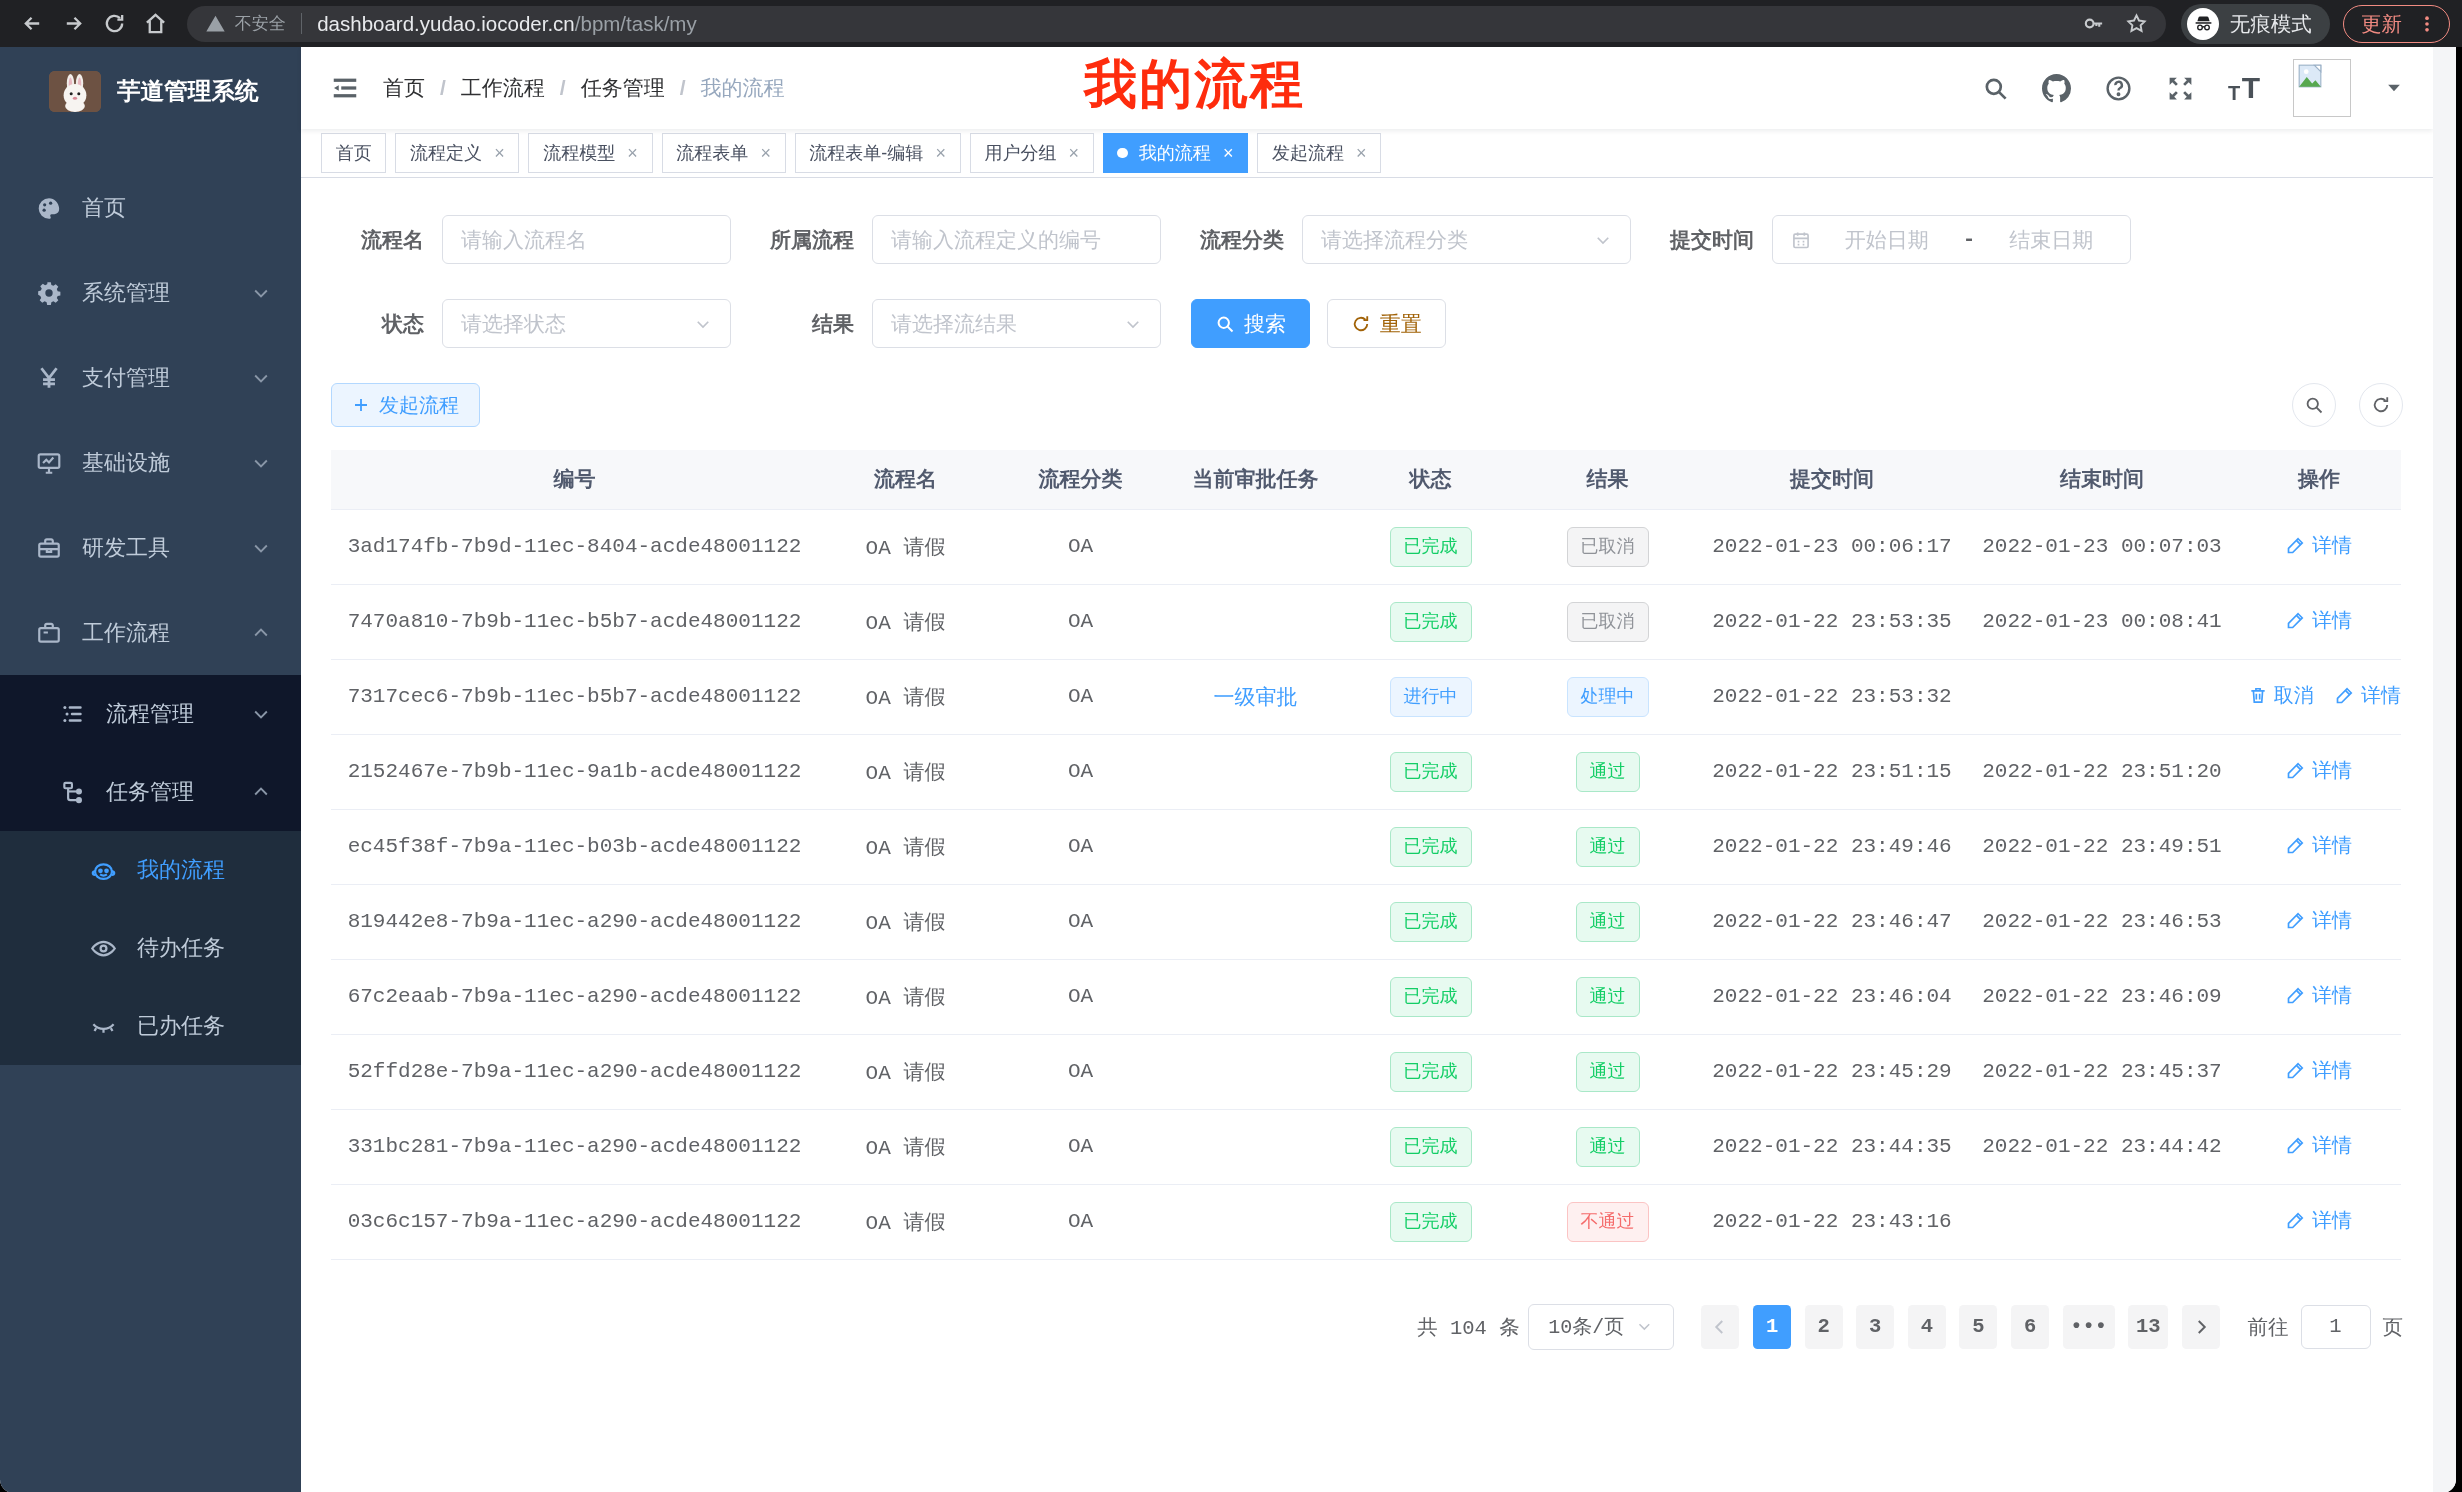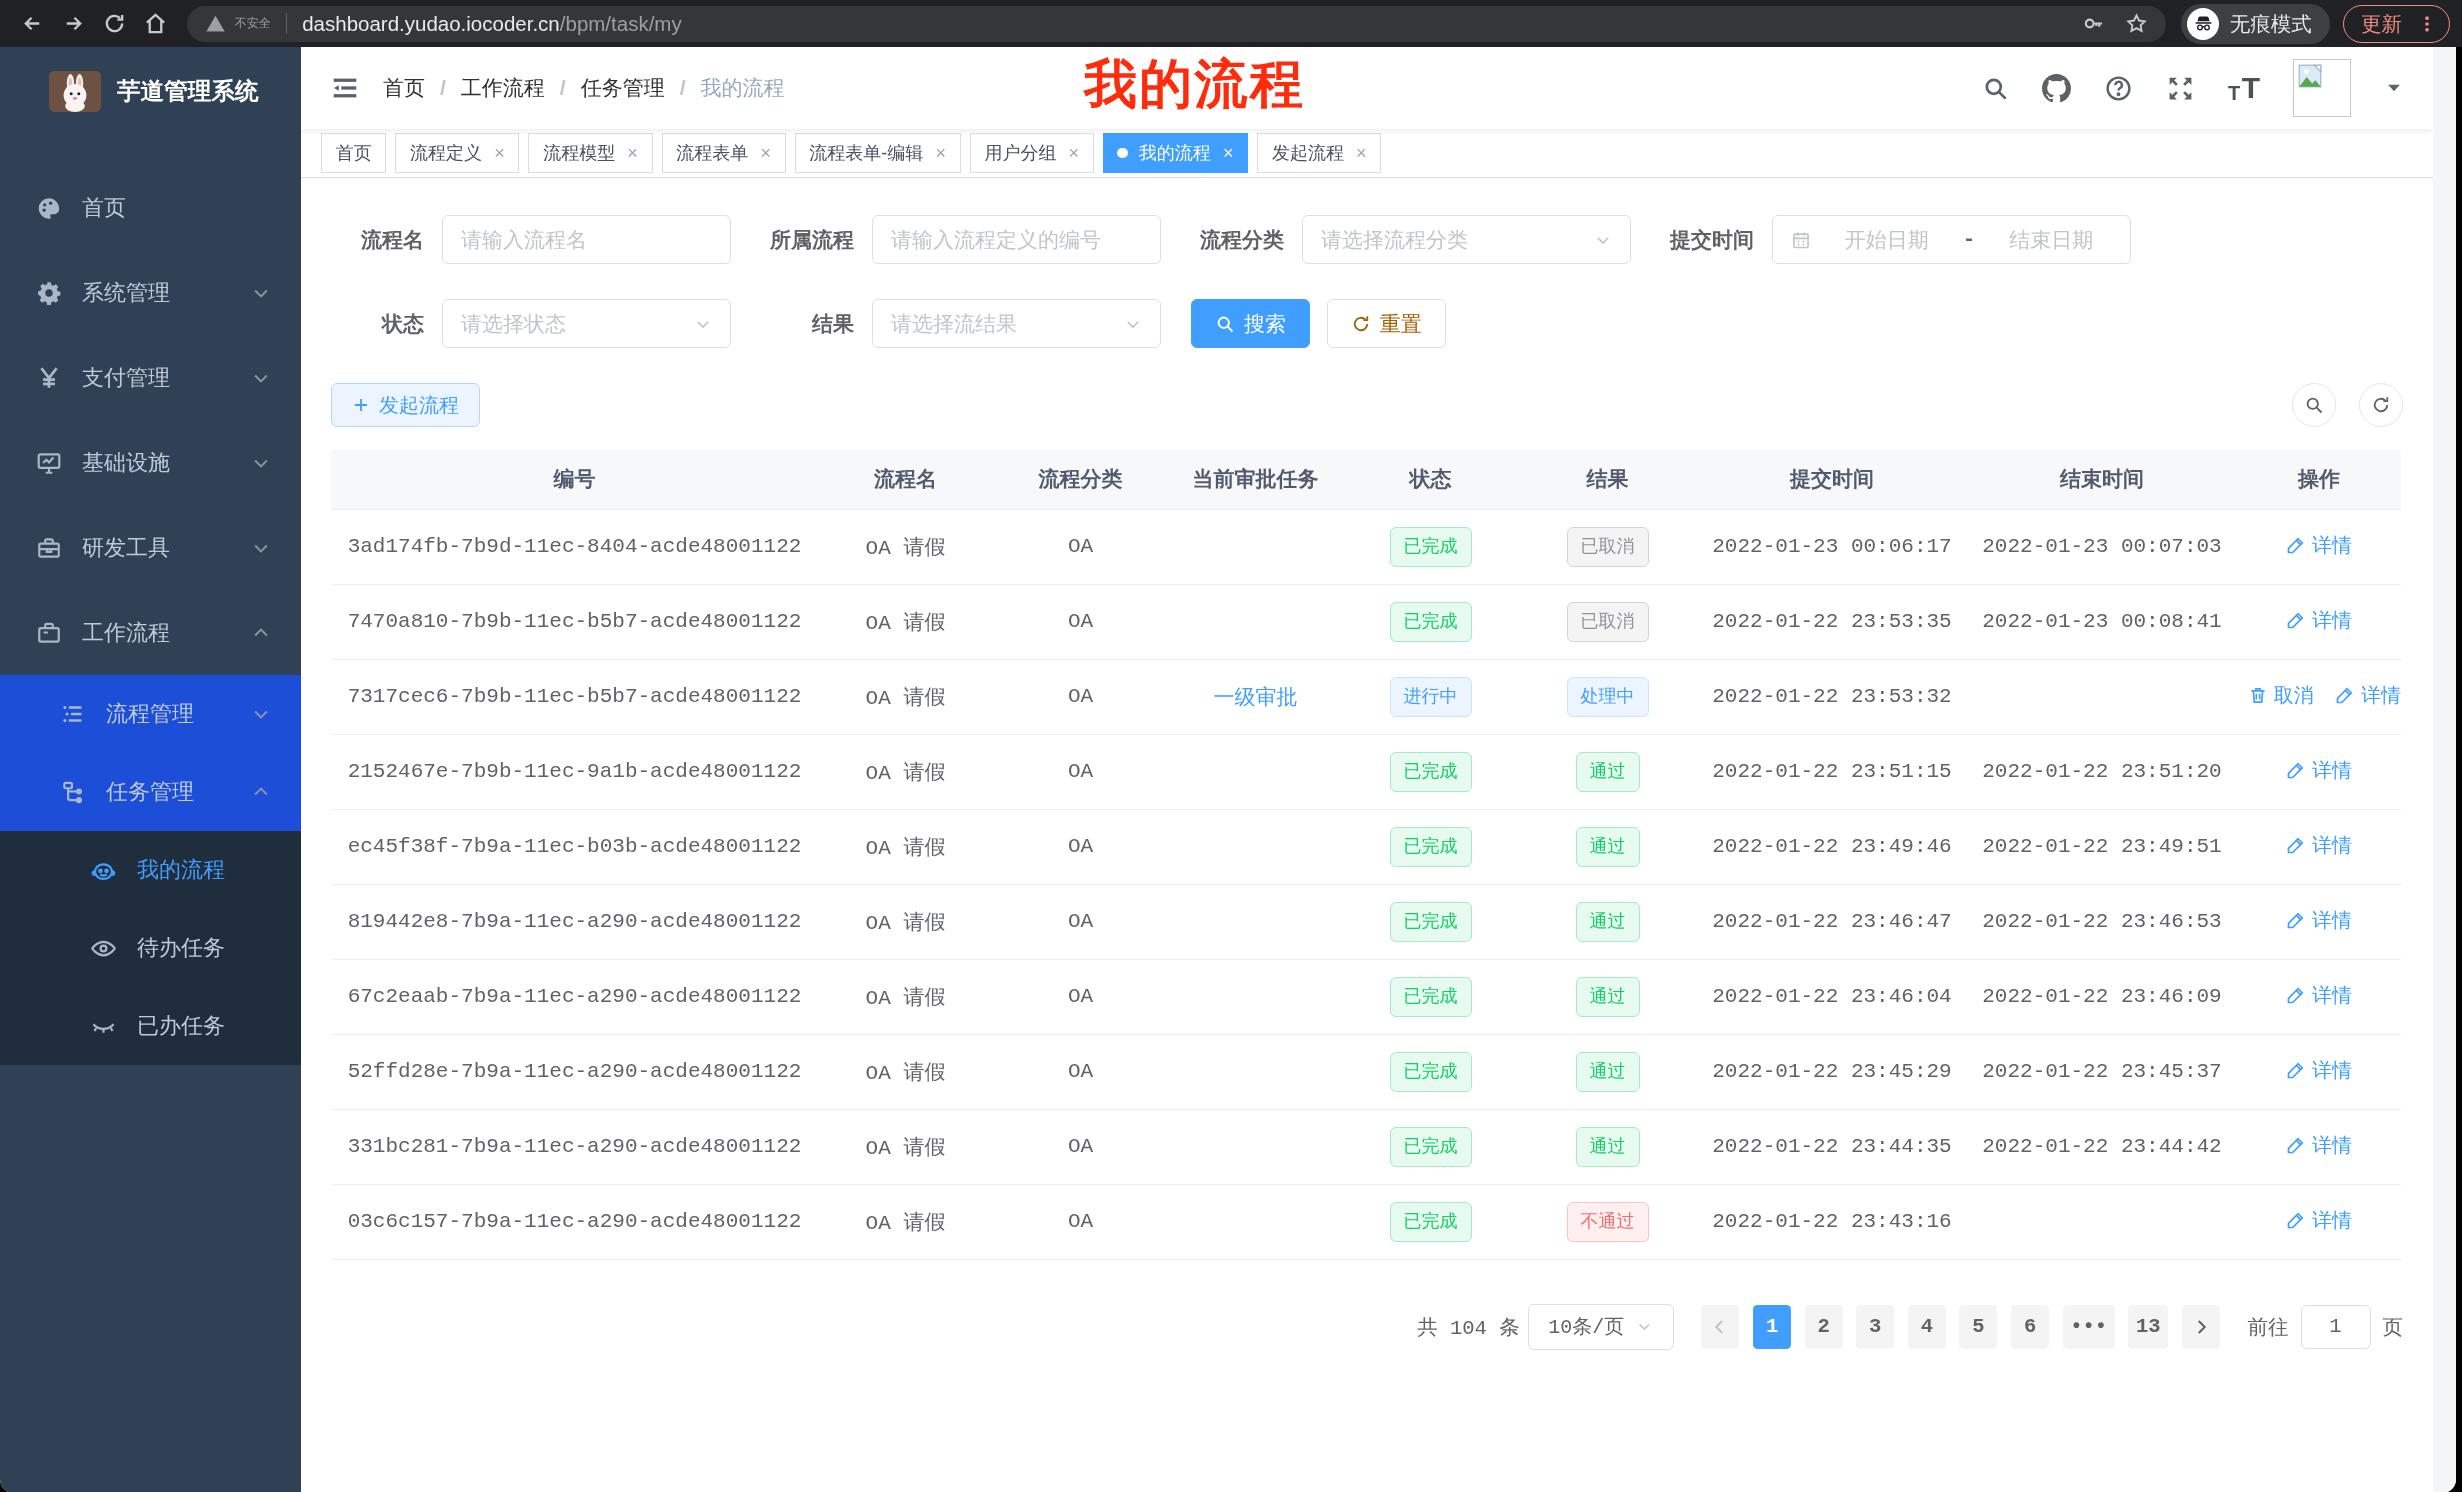--- a/index.html
+++ b/index.html
@@ -4,21 +4,21 @@
 <style>
   * { margin:0; padding:0; box-sizing:border-box; }
   html,body { width:2462px; height:1493px; background:#000; overflow:hidden;
     font-family:"Liberation Sans","DejaVu Sans",sans-serif; }
   .screen { position:relative; width:2462px; height:1493px; }
 
   
   .browser-bar { height:47px; background:#202124; display:flex; align-items:center; padding:0 12px; }
   .nav-btn { width:41px; height:41px; display:flex; align-items:center; justify-content:center; color:#c7cacd; flex-shrink:0; border-radius:50%; }
   .addr { flex:1; height:36px; background:#35363a; border-radius:18px; display:flex; align-items:center; padding:0 18px; margin:0 7.6px 0 10.7px; min-width:0; }
-  .addr .sec-label { color:#9aa0a6; font-size:12px; margin-left:9px; white-space:nowrap; }
+  .addr .sec-label { color:#9aa0a6; font-size:17px; margin-left:9px; white-space:nowrap; }
   .addr .divider { width:1.5px; height:21px; background:#5f6368; margin:0 15px; }
   .addr .url { font-size:20.5px; color:#e8eaed; white-space:nowrap; overflow:hidden; }
   .addr .url .path { color:#9aa0a6; }
   .addr .spacer { flex:1; }
   .addr .pill-ic { color:#c7cacd; margin-left:20px; display:flex; }
   .incog { height:40px; background:#3c4043; border-radius:20.5px; display:flex; align-items:center; gap:10.7px; padding:0 18px 0 6px; color:#e8eaed; font-size:20.5px; margin:0 7.6px; white-space:nowrap; }
   .incog-badge { width:32px; height:32px; border-radius:50%; background:#fff; display:flex; align-items:center; justify-content:center; color:#202124; }
   .update-pill { height:38px; border:1.5px solid #f28b82; border-radius:20.5px; color:#f28b82; display:flex; align-items:center; gap:15px; padding:0 12px 0 16.7px; font-size:20.5px; margin-left:6px; white-space:nowrap; }
 
   
@@ -28,21 +28,21 @@
 
   
   .sidebar { width:301px; background:#304156; flex-shrink:0; color:#bfcbd9; overflow:hidden; }
   .logo-row { display:flex; align-items:center; gap:16px; height:88px; padding-left:49px; }
   .logo-img { width:52px; height:41px; border-radius:6px; background:#7a5c49; position:relative; overflow:hidden; flex-shrink:0; }
   .logo-title { font-size:23.6px; font-weight:bold; color:#fff; white-space:nowrap; }
   .menu { padding-top:30px; }
   .menu-item { height:85px; display:flex; align-items:center; padding:0 30px 0 35px; font-size:22px; color:#bfcbd9; cursor:pointer; white-space:nowrap; }
   .menu-item .mi-icon { width:27px; display:flex; justify-content:center; margin-right:20px; color:#aab7c9; flex-shrink:0; }
   .menu-item .chev { margin-left:auto; color:#8a97a8; display:flex; }
-  .menu-item.lvl1 { height:78px; background:#1d4ed8; padding-left:59px; }
+  .menu-item.lvl1 { height:78px; background:#0f172a; padding-left:59px; }
   .menu-item.lvl2 { height:78px; background:#1f2d3d; padding-left:90px; }
   .menu-item.active { color:#409eff; }
   .menu-item.active .mi-icon { color:#409eff; }
 
   
   .main { flex:1; margin-right:23px; display:flex; flex-direction:column; background:#fff; position:relative; min-width:0; }
   .app-header { height:82px; display:flex; align-items:center; padding:0 29px; background:#fff; box-shadow:0 1.5px 4.6px rgba(0,21,41,.08); position:relative; z-index:5; }
   .hamburger { color:#5a6268; display:flex; margin-right:23px; }
   .breadcrumb { display:flex; align-items:center; font-size:21px; color:#303133; white-space:nowrap; }
   .breadcrumb .sep { color:#c0c4cc; margin:0 15px; font-weight:bold; }

